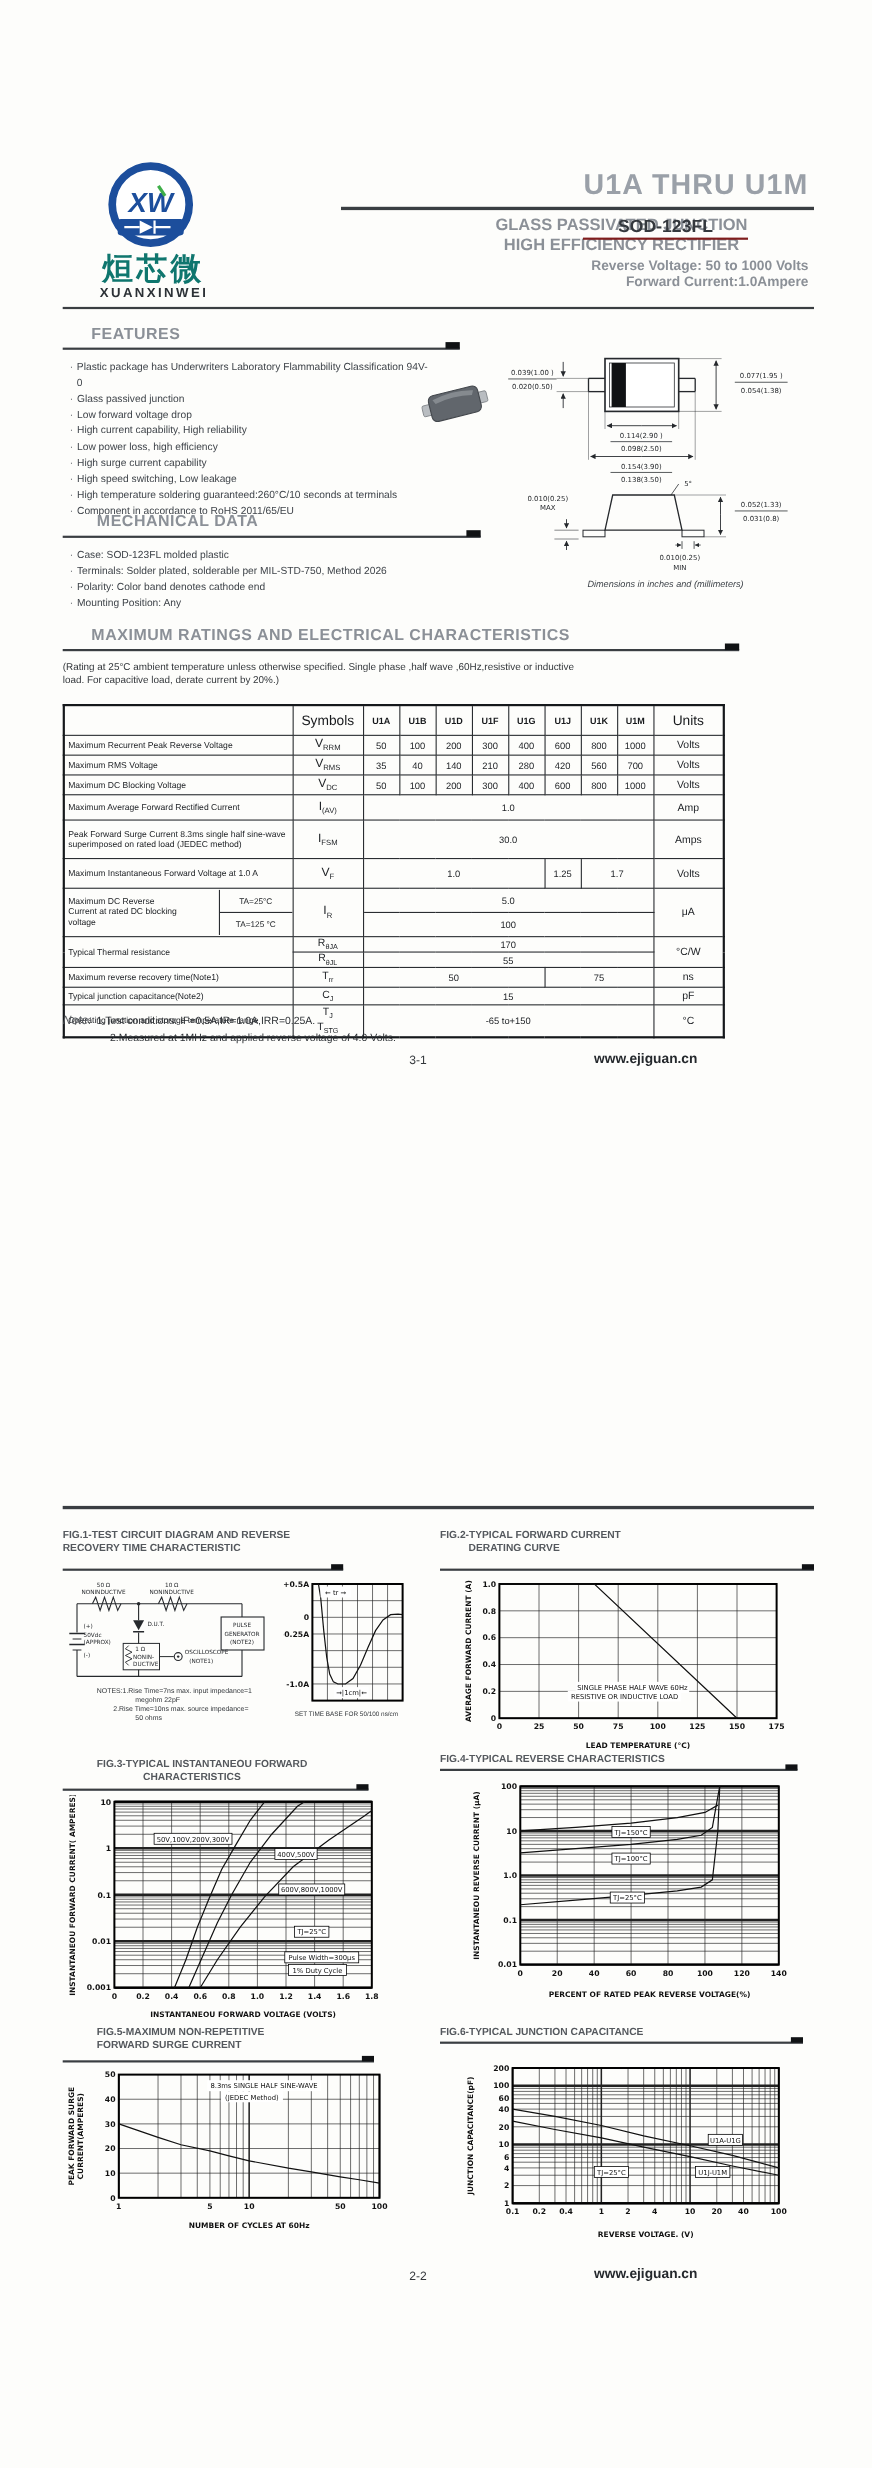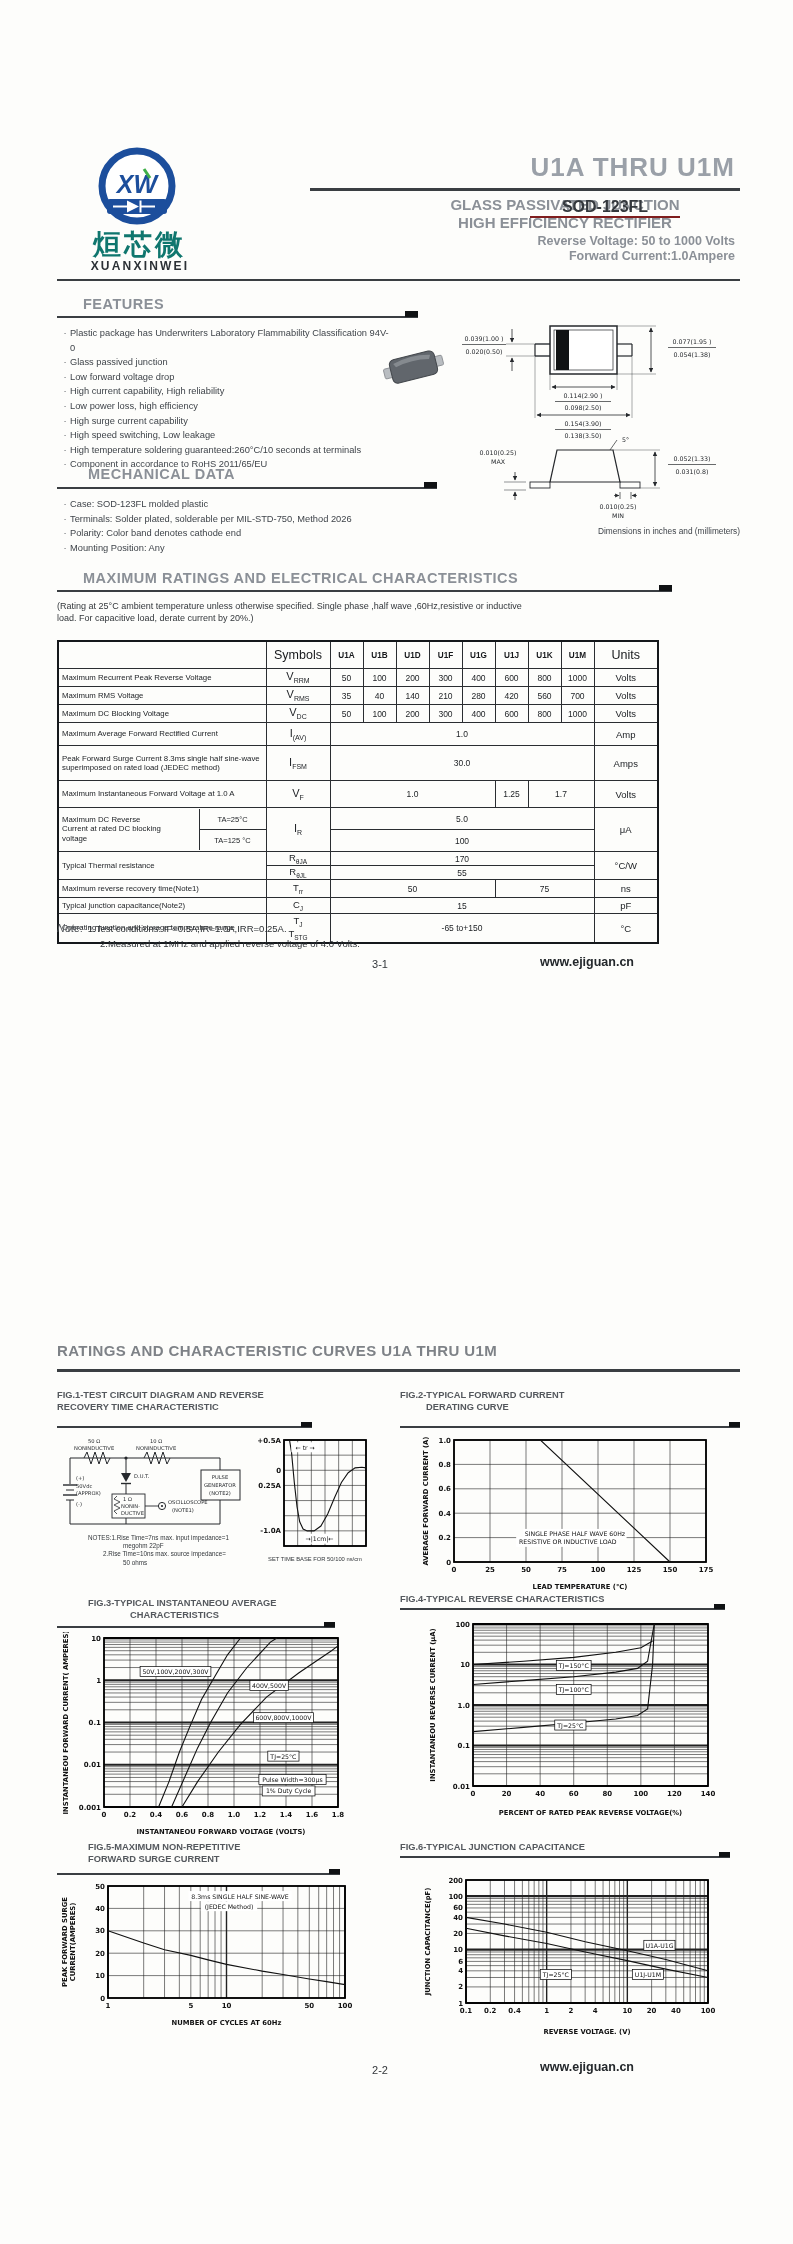--- a/index.html
+++ b/index.html
@@ -15,21 +15,21 @@
   .sub1{font-size:15px;font-weight:bold;color:#8b9097;text-align:center;line-height:18px;}
   .sub2{font-size:12.5px;font-weight:bold;color:#8b9097;text-align:right;line-height:16px;}
   .logo-cn{font-size:28px;font-weight:900;color:#0f766e;letter-spacing:3px;text-align:center;font-family:"DejaVu Sans",sans-serif;}
   .logo-en{font-size:12px;font-weight:700;color:#2c3136;letter-spacing:2.2px;text-align:center;}
   
   .blist{font-size:9.3px;color:#3f444a;}
   .blist .it{display:flex;line-height:14.6px;}
   .blist .b{width:10px;text-align:center;color:#55595e;}
   
   .pkg-name{font-size:16px;font-weight:bold;color:#34383d;text-align:center;border-bottom:2px solid #7f1d1d;}
-  .pkg-cap{font-size:8.3px;color:#3f444a;text-align:right;}
+  .pkg-cap{font-size:8.3px;color:#3f444a;text-align:center;font-style:italic;}
   svg text.d{font:6.3px "DejaVu Sans",sans-serif;fill:#26292d;}
   svg text.c{font:5.2px "DejaVu Sans",sans-serif;fill:#26292d;}
   
   table.ratings{position:absolute;left:57px;top:640px;width:600px;border-collapse:collapse;
     table-layout:fixed;border:2px solid #15181b;color:#212428;}
   .ratings td{border:1px solid #2a2d31;text-align:center;padding:0 1px;overflow:hidden;}
   .ratings .lbl{text-align:left;font-size:7.8px;padding:1px 3px;line-height:1.2;}
   .ratings .sym{font-size:11px;}
   .ratings .sym sub{font-size:7px;}
   .ratings .sym2{font-size:9.5px;}
@@ -388,21 +388,20 @@
 
   <div class="abs" style="left:57px;top:918px;">
     <span class="note-lbl">Note:</span>
     <span class="note-tx">1.Test conditions: IF=0.5A,IR=1.0A,IRR=0.25A.</span>
   </div>
   <div class="abs note-tx" style="left:100px;top:938px;">2.Measured at 1MHz and applied reverse voltage of 4.0 Volts.</div>
 
   <div class="abs pgnum" style="left:340px;top:958px;width:80px;text-align:center;">3-1</div>
   <div class="abs site" style="left:540px;top:955px;">www.ejiguan.cn</div>
 
-  <div class="abs p2-head" style="left:57px;top:1342px;">RATINGS AND CHARACTERISTIC CURVES U1A THRU U1M</div>
   <div class="rule" style="left:57px;top:1369px;width:683px;height:3px;"></div>
 
   <div class="abs fig-title" style="left:57px;top:1390px;">
     <div>FIG.1-TEST CIRCUIT DIAGRAM AND REVERSE</div>
     <div>RECOVERY TIME CHARACTERISTIC</div>
   </div>
   <div class="fig-rule" style="left:57px;top:1426px;width:255px;">
       <span class="sq"></span>
     </div>
 
@@ -534,21 +533,21 @@
       <text x="33" y="10.5" text-anchor="end" class="tk">1.0</text>
       <text x="162" y="157" text-anchor="middle" class="ax">LEAD  TEMPERATURE (°C)</text>
       <text text-anchor="middle" class="ax" transform="translate(10,69) rotate(-90)">AVERAGE FORWARD CURRENT  (A)</text>
       <rect x="105.35999999999999" y="96.94" width="103.2" height="10" fill="#fff" stroke="none" stroke-width="0.7"></rect>
       <text x="156.95999999999998" y="104.44" text-anchor="middle" class="an">SINGLE PHASE HALF WAVE 60Hz</text>
       <rect x="98.16" y="104.87" width="103.2" height="10" fill="#fff" stroke="none" stroke-width="0.7"></rect>
       <text x="149.76" y="112.37" text-anchor="middle" class="an">RESISTIVE OR INDUCTIVE LOAD</text>
     </svg>
 
   <div class="abs fig-title" style="left:88px;top:1598px;">
-    <div>FIG.3-TYPICAL INSTANTANEOU AVERAGE</div>
+    <div>FIG.3-TYPICAL INSTANTANEOU FORWARD</div>
     <div style="margin-left:42px">CHARACTERISTICS</div>
   </div>
   <div class="fig-rule" style="left:57px;top:1626px;width:278px;">
       <span class="sq"></span>
     </div>
   <svg class="abs" style="left:58px;top:1632px;" width="290" height="205" viewBox="0 0 290 205">
       <line x1="46" x2="46" y1="6" y2="175" stroke="#222" stroke-width="0.6"></line>
       <line x1="72" x2="72" y1="6" y2="175" stroke="#222" stroke-width="0.6"></line>
       <line x1="98" x2="98" y1="6" y2="175" stroke="#222" stroke-width="0.6"></line>
       <line x1="124" x2="124" y1="6" y2="175" stroke="#222" stroke-width="0.6"></line>

